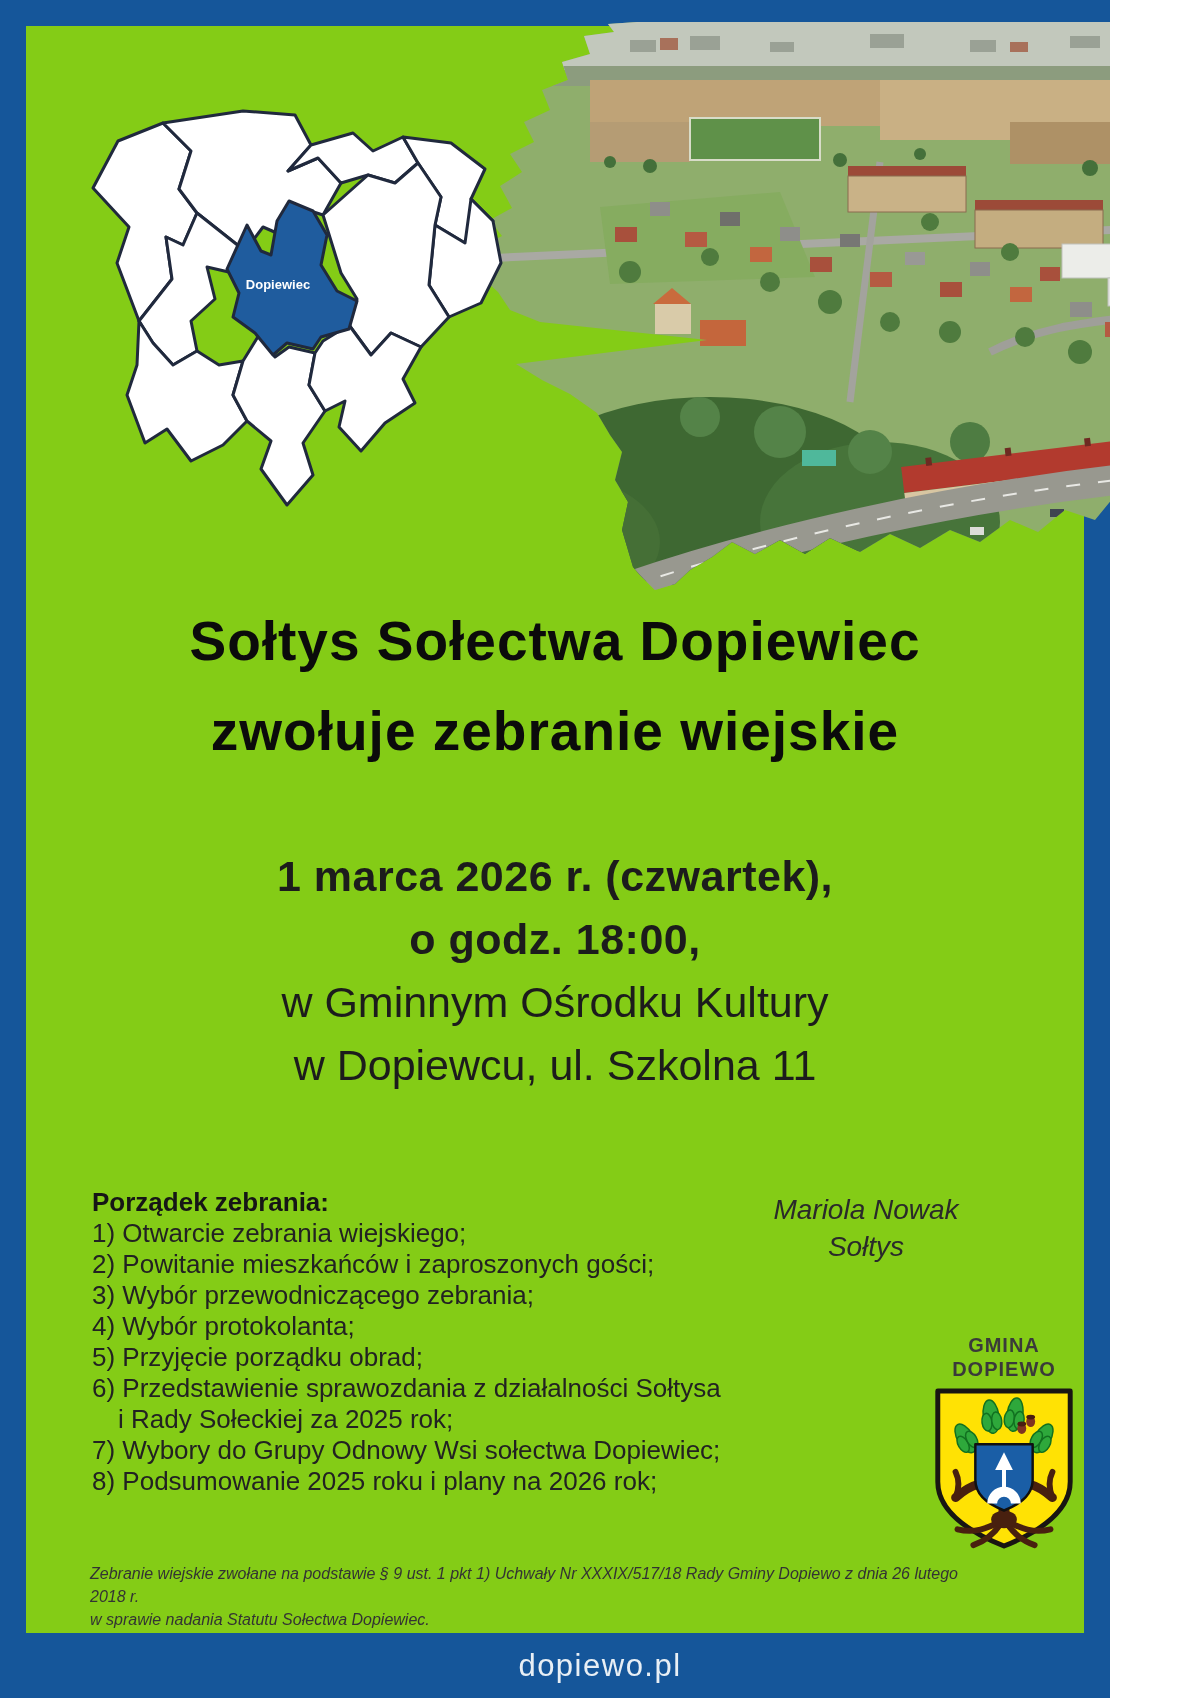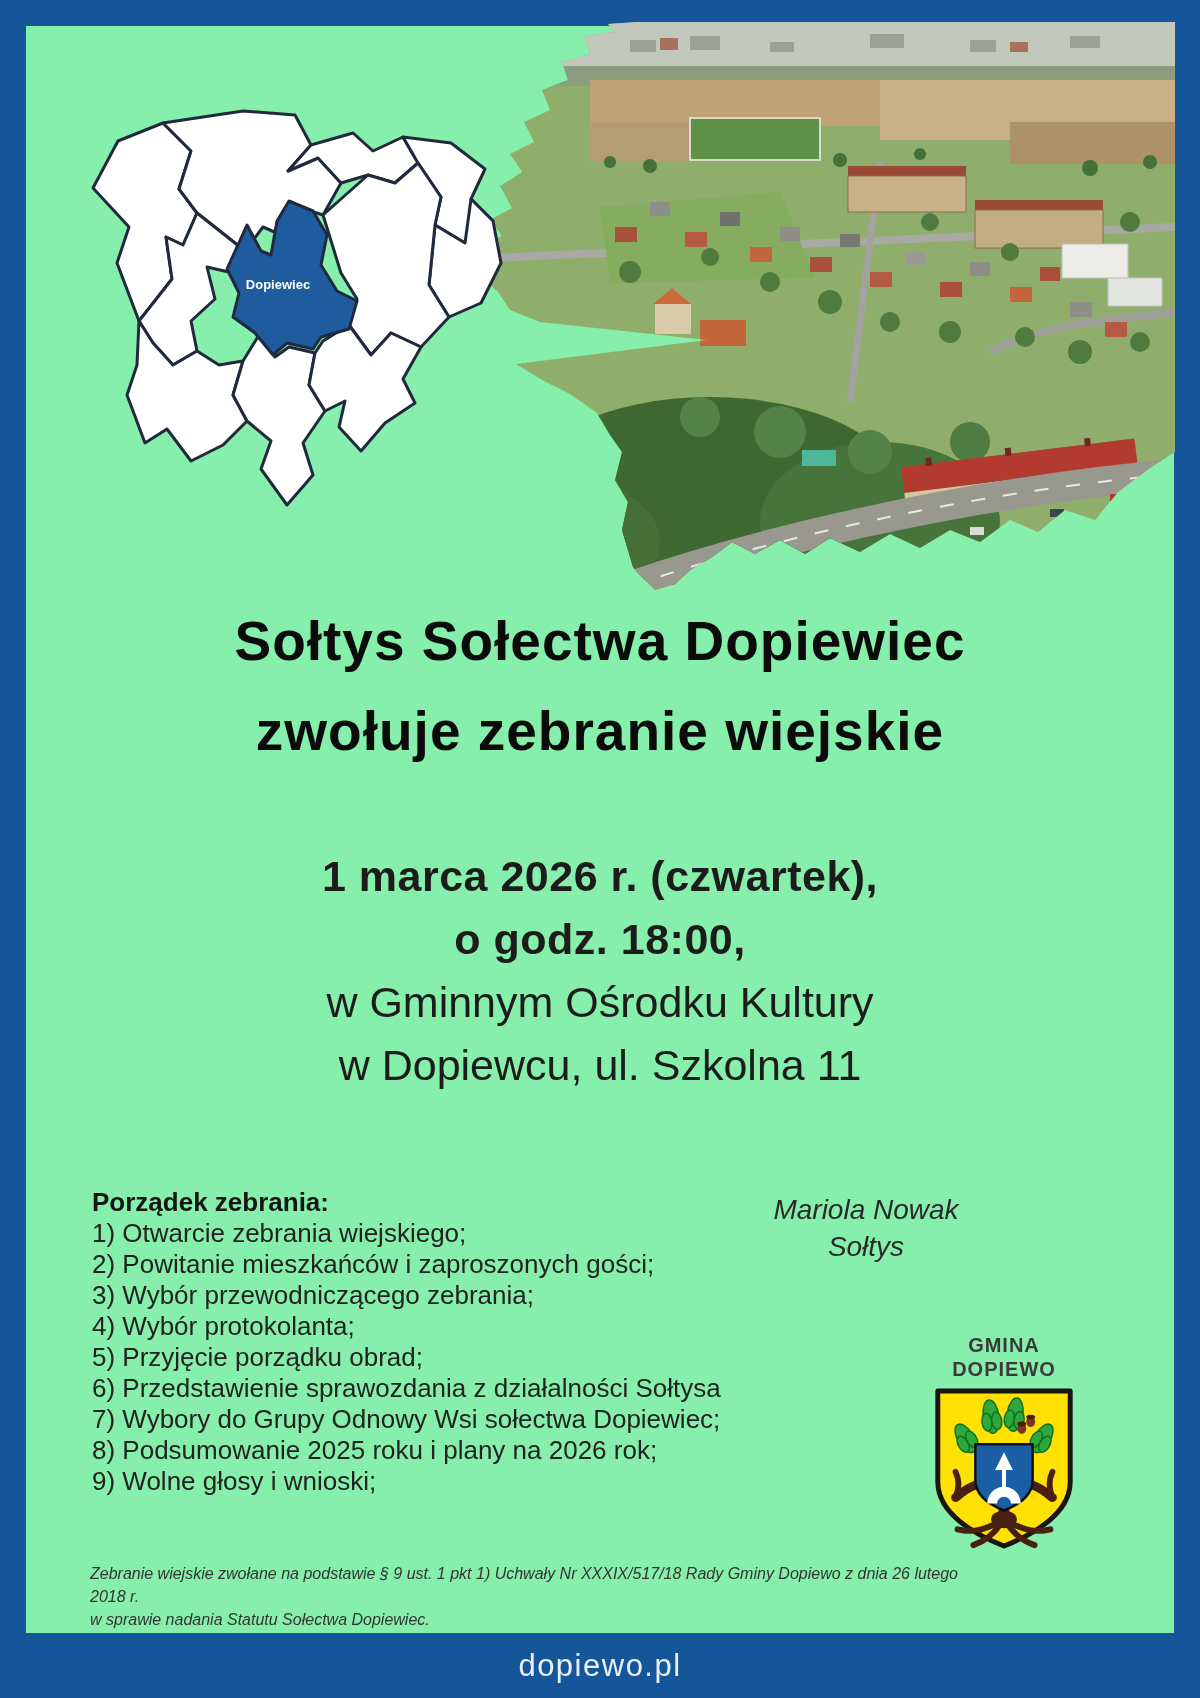--- a/index.html
+++ b/index.html
@@ -1,16 +1,16 @@
 <!DOCTYPE html>
 <html lang="pl"><head>
 <meta charset="utf-8">
 <style>
   html,body{margin:0;padding:0;background:#fff;}
-  .poster{position:relative;width:1200px;height:1698px;background:#86efac;overflow:hidden;
+  .poster{position:relative;width:1110px;height:1698px;background:#84cc16;overflow:hidden;
           font-family:"Liberation Sans",sans-serif;color:#111;}
   .bar{position:absolute;background:#15569A;}
   .bar.top{left:0;top:0;width:1200px;height:26px;}
   .bar.left{left:0;top:0;width:26px;height:1698px;}
   .bar.right{right:0;top:0;width:26px;height:1698px;}
   .map-svg{position:absolute;left:73px;top:103px;width:430px;height:405px;}
   .photo-svg{position:absolute;left:450px;top:22px;width:725px;height:575px;}
   .title{position:absolute;left:0;right:0;top:596px;text-align:center;
          font-size:55px;font-weight:700;line-height:90px;color:#0b0b0b;letter-spacing:1px;}
   .event{position:absolute;left:0;right:0;top:845px;text-align:center;font-size:43px;line-height:63px;color:#1c1c1c;}
@@ -172,23 +172,23 @@
   </div>
 
   <div class="agenda">
     <div class="hd">Porządek zebrania:</div>
     <div class="it">1) Otwarcie zebrania wiejskiego;</div>
     <div class="it">2) Powitanie mieszkańców i zaproszonych gości;</div>
     <div class="it">3) Wybór przewodniczącego zebrania;</div>
     <div class="it">4) Wybór protokolanta;</div>
     <div class="it">5) Przyjęcie porządku obrad;</div>
     <div class="it">6) Przedstawienie sprawozdania z działalności Sołtysa</div>
+    <div class="it cont">i Rady Sołeckiej za 2025 rok;</div>
     <div class="it">7) Wybory do Grupy Odnowy Wsi sołectwa Dopiewiec;</div>
     <div class="it">8) Podsumowanie 2025 roku i plany na 2026 rok;</div>
-    <div class="it">9) Wolne głosy i wnioski;</div>
   </div>
 
   <div class="signature">
     <div>Mariola Nowak</div>
     <div>Sołtys</div>
   </div>
 
   <div class="crest">
     <div class="cap">GMINA DOPIEWO</div>
     <svg width="150" height="168" viewBox="0 0 150 170" aria-hidden="true">

